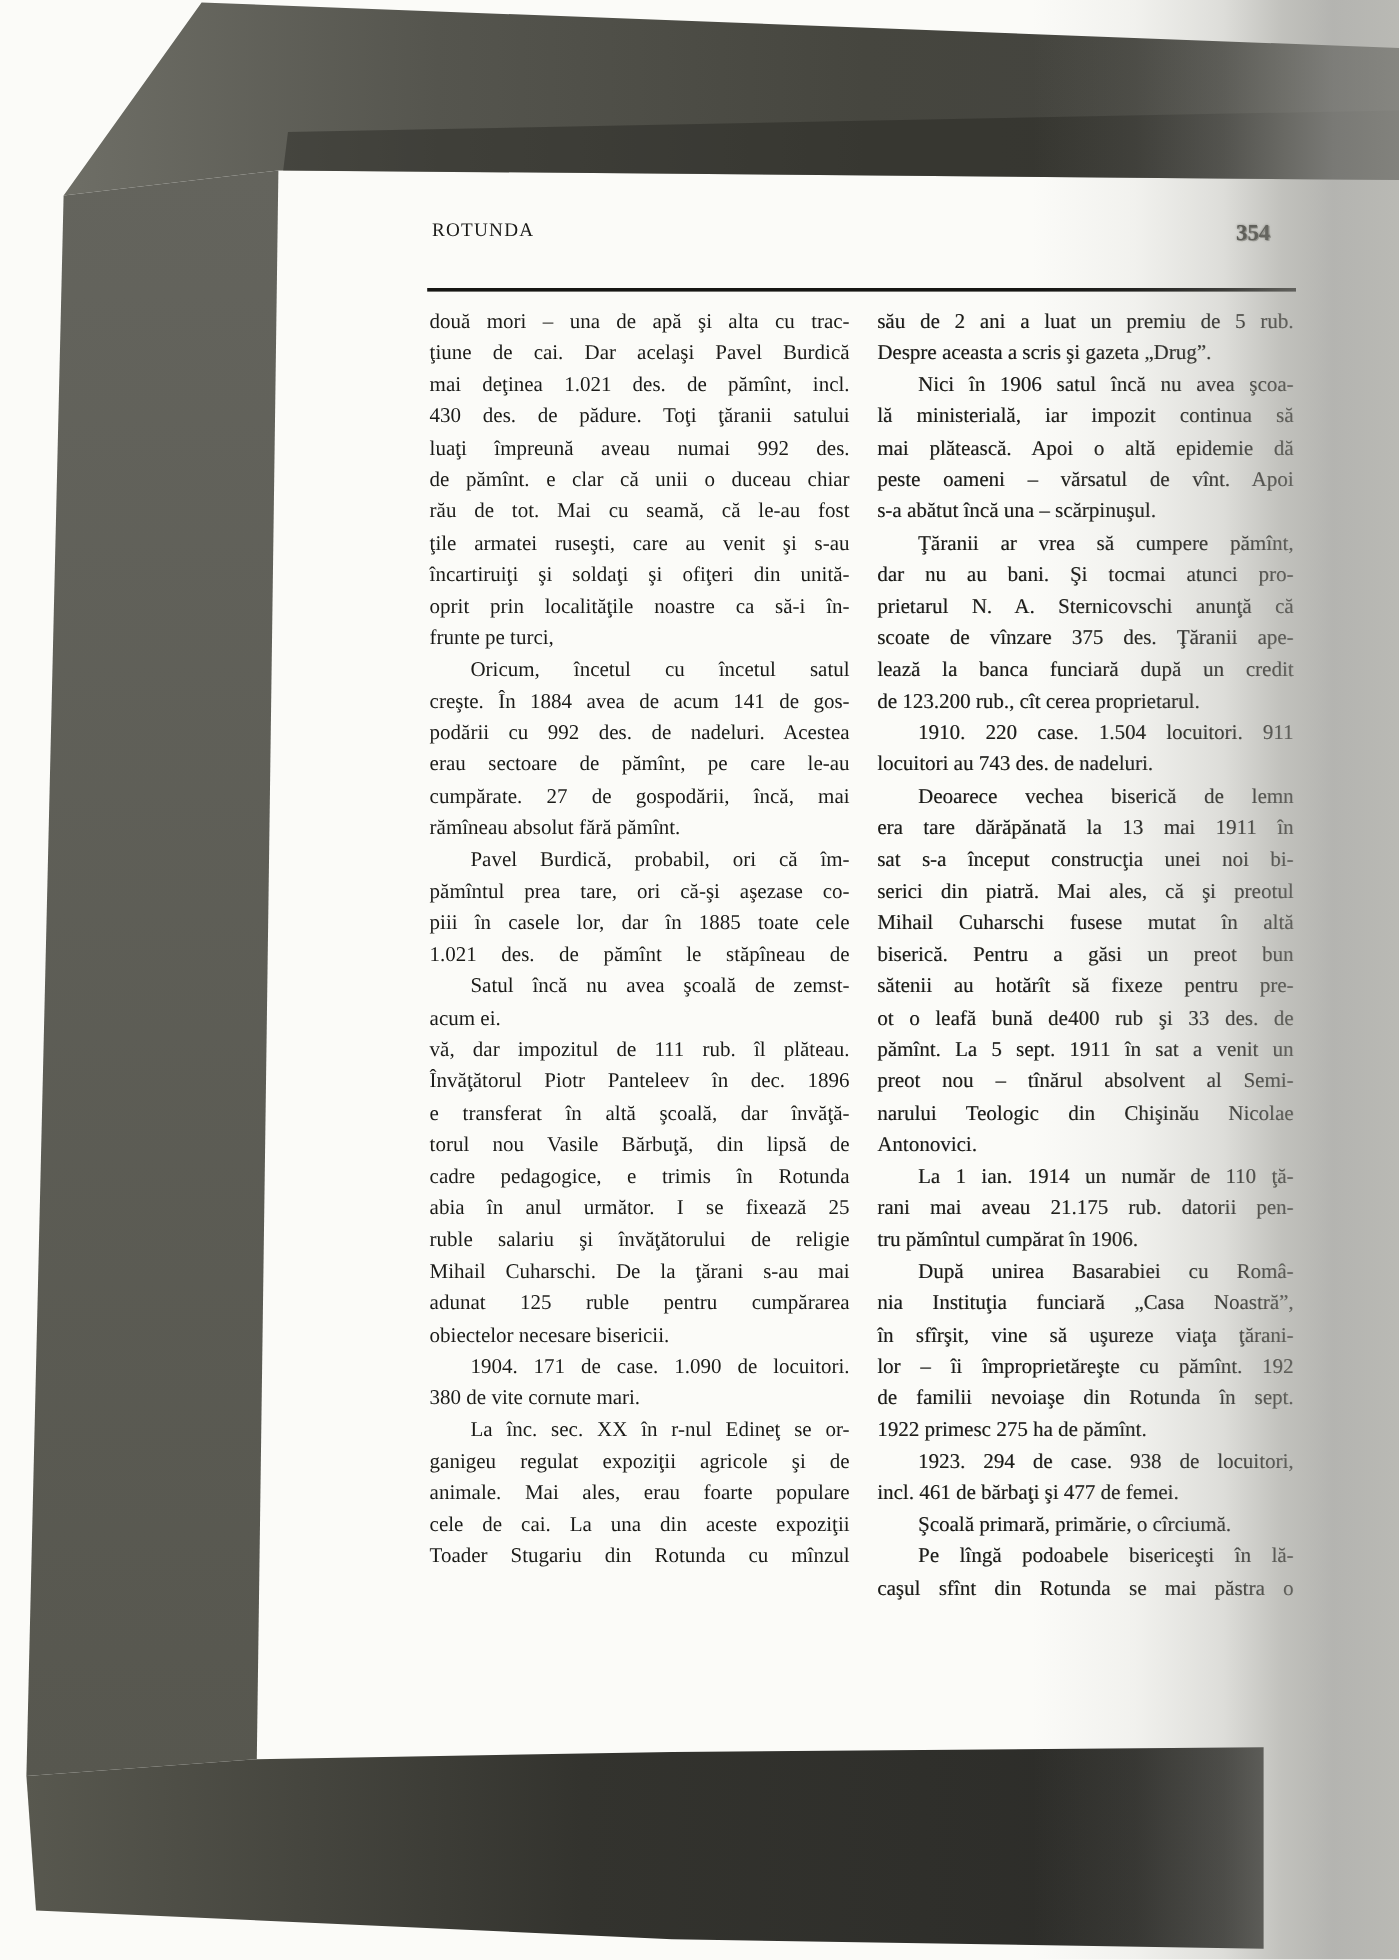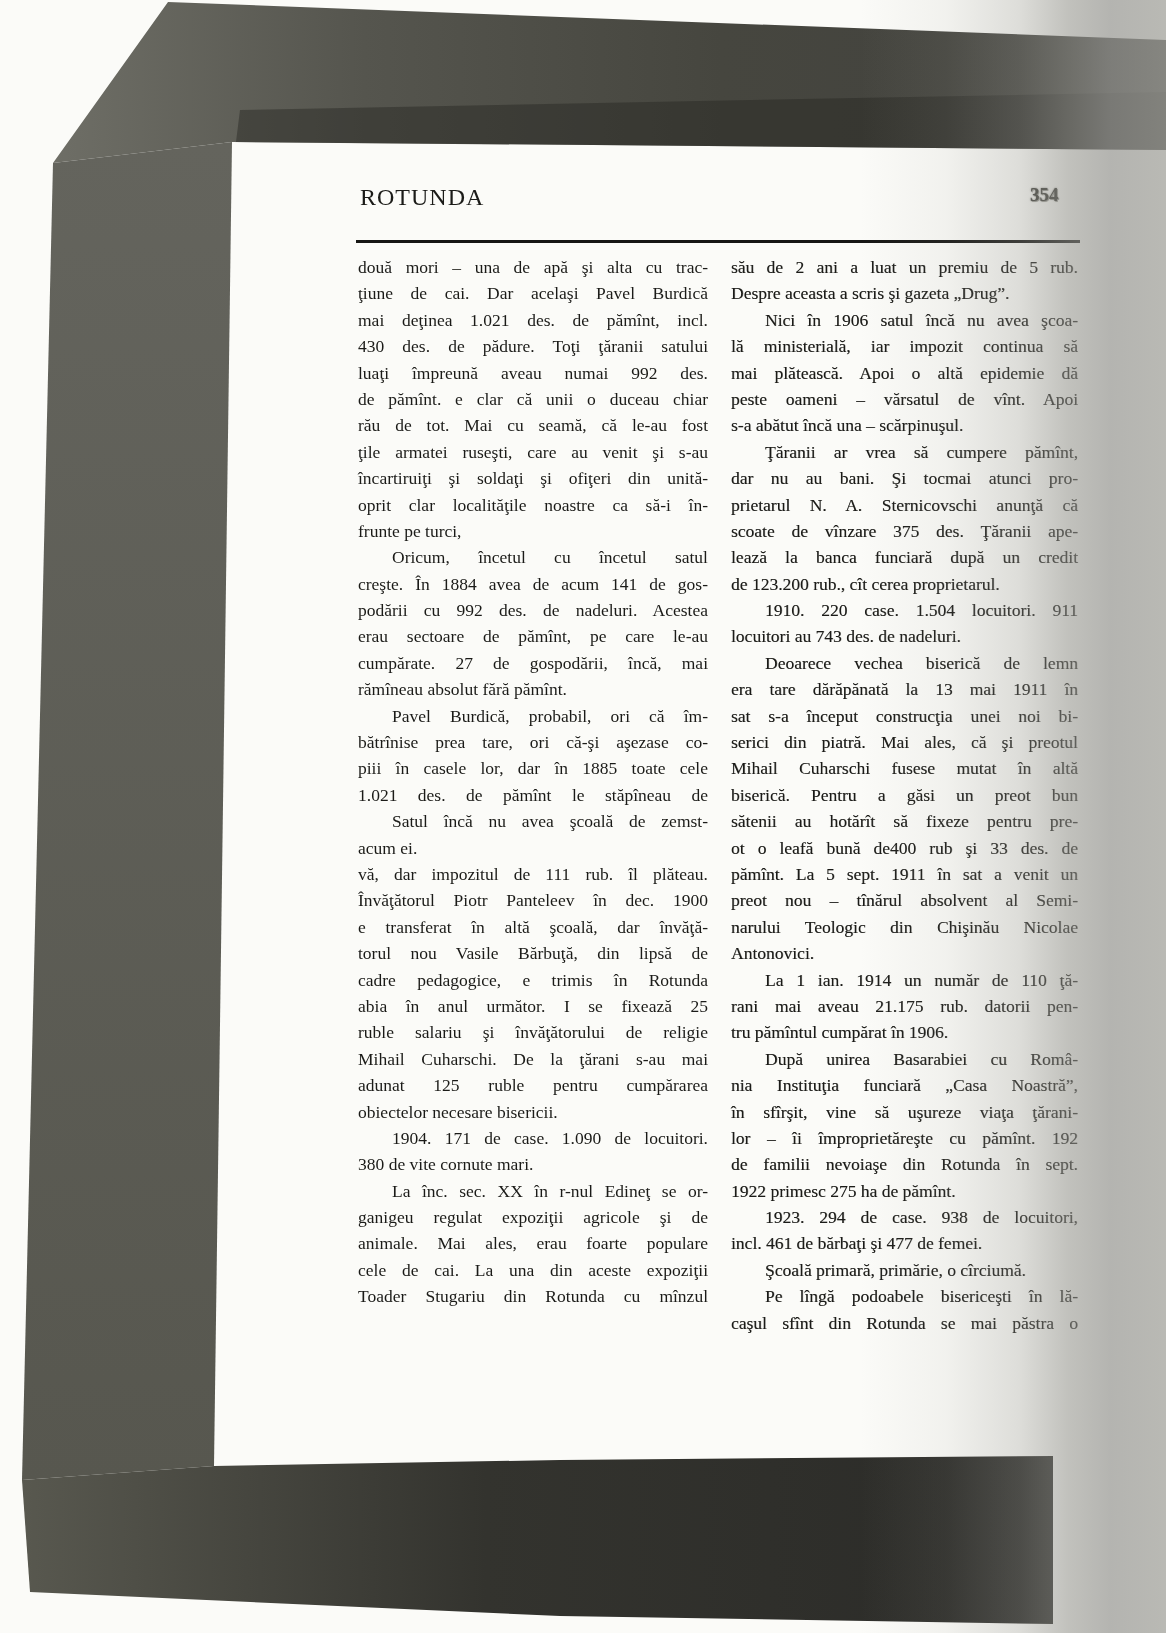--- a/index.html
+++ b/index.html
@@ -4,21 +4,21 @@
 <style>
   html,body{margin:0;padding:0;}
   body{
     width:1166px;height:1633px;position:relative;overflow:hidden;
     background:var(--paper,#fbfbf8);
     font-family:"Liberation Serif","DejaVu Serif",serif;
   }
   #scan-frame{position:absolute;left:0;top:0;z-index:1;}
   .page-header{
     position:absolute;left:360px;top:184px;z-index:2;
-    font-size:24px;letter-spacing:1px;color:var(--ink,#20201d);
+    font-size:16px;letter-spacing:1px;color:var(--ink,#20201d);
   }
   .page-number{
     position:absolute;left:1030px;top:184px;z-index:2;
     font-size:19px;font-weight:bold;color:#3a3a35;
     text-shadow:0 0 2px rgba(70,70,62,.75), 1px 1px 0 rgba(90,90,82,.5);
   }
   .header-rule{
     position:absolute;left:356px;top:240px;width:724px;height:3px;
     background:#161614;z-index:2;
   }
@@ -81,36 +81,36 @@
 <div id="col-left" class="column">
     <div class="line">două mori – una de apă şi alta cu trac-</div>
     <div class="line">ţiune de cai. Dar acelaşi Pavel Burdică</div>
     <div class="line">mai deţinea 1.021 des. de pămînt, incl.</div>
     <div class="line">430 des. de pădure. Toţi ţăranii satului</div>
     <div class="line">luaţi împreună aveau numai 992 des.</div>
     <div class="line">de pămînt. e clar că unii o duceau chiar</div>
     <div class="line">rău de tot. Mai cu seamă, că le-au fost</div>
     <div class="line">ţile armatei ruseşti, care au venit şi s-au</div>
     <div class="line">încartiruiţi şi soldaţi şi ofiţeri din unită-</div>
-    <div class="line">oprit clar localităţile noastre ca să-i în-</div>
+    <div class="line">oprit prin localităţile noastre ca să-i în-</div>
     <div class="line end">frunte pe turci,</div>
     <div class="line indent">Oricum, încetul cu încetul satul</div>
     <div class="line">creşte. În 1884 avea de acum 141 de gos-</div>
     <div class="line">podării cu 992 des. de nadeluri. Acestea</div>
     <div class="line">erau sectoare de pămînt, pe care le-au</div>
     <div class="line">cumpărate. 27 de gospodării, încă, mai</div>
     <div class="line end">rămîneau absolut fără pămînt.</div>
     <div class="line indent">Pavel Burdică, probabil, ori că îm-</div>
-    <div class="line">bătrînise prea tare, ori că-şi aşezase co-</div>
+    <div class="line">pămîntul prea tare, ori că-şi aşezase co-</div>
     <div class="line">piii în casele lor, dar în 1885 toate cele</div>
     <div class="line">1.021 des. de pămînt le stăpîneau de</div>
     <div class="line indent">Satul încă nu avea şcoală de zemst-</div>
     <div class="line end">acum ei.</div>
     <div class="line">vă, dar impozitul de 111 rub. îl plăteau.</div>
-    <div class="line">Învăţătorul Piotr Panteleev în dec. 1900</div>
+    <div class="line">Învăţătorul Piotr Panteleev în dec. 1896</div>
     <div class="line">e transferat în altă şcoală, dar învăţă-</div>
     <div class="line">torul nou Vasile Bărbuţă, din lipsă de</div>
     <div class="line">cadre pedagogice, e trimis în Rotunda</div>
     <div class="line">abia în anul următor. I se fixează 25</div>
     <div class="line">ruble salariu şi învăţătorului de religie</div>
     <div class="line">Mihail Cuharschi. De la ţărani s-au mai</div>
     <div class="line">adunat 125 ruble pentru cumpărarea</div>
     <div class="line end">obiectelor necesare bisericii.</div>
     <div class="line indent">1904. 171 de case. 1.090 de locuitori.</div>
     <div class="line end">380 de vite cornute mari.</div>

